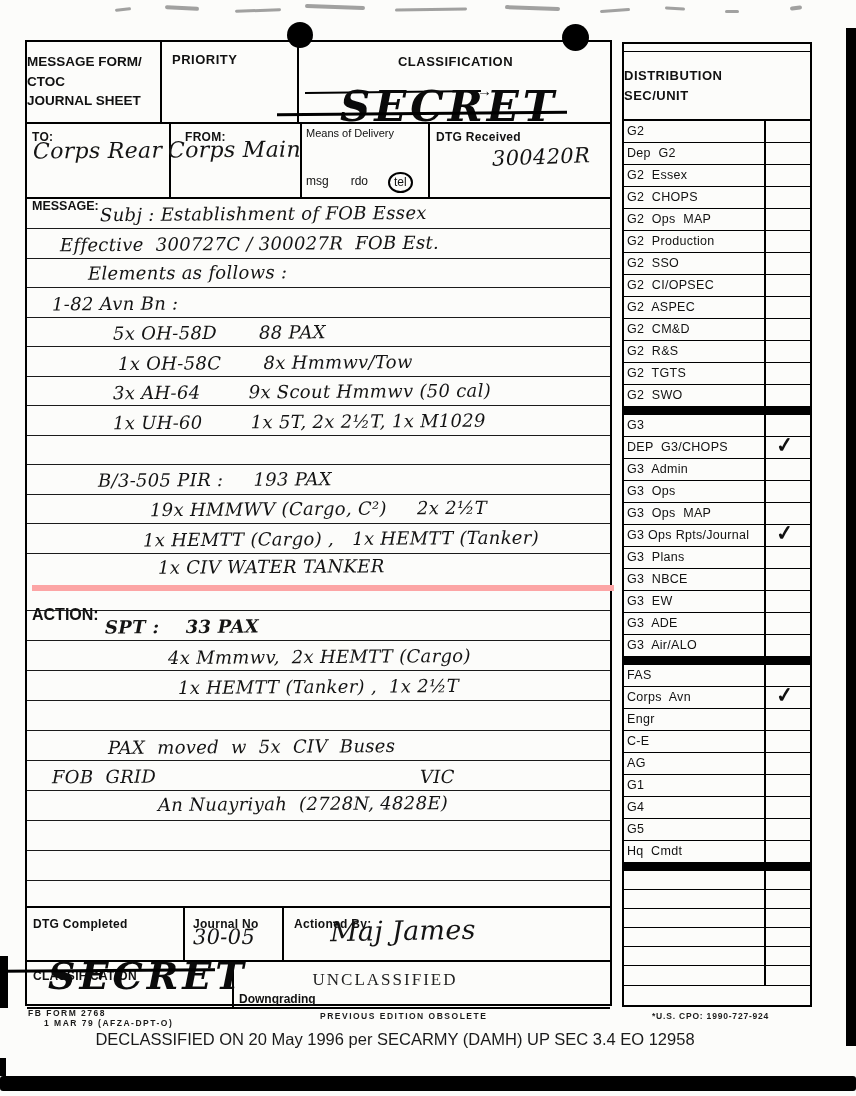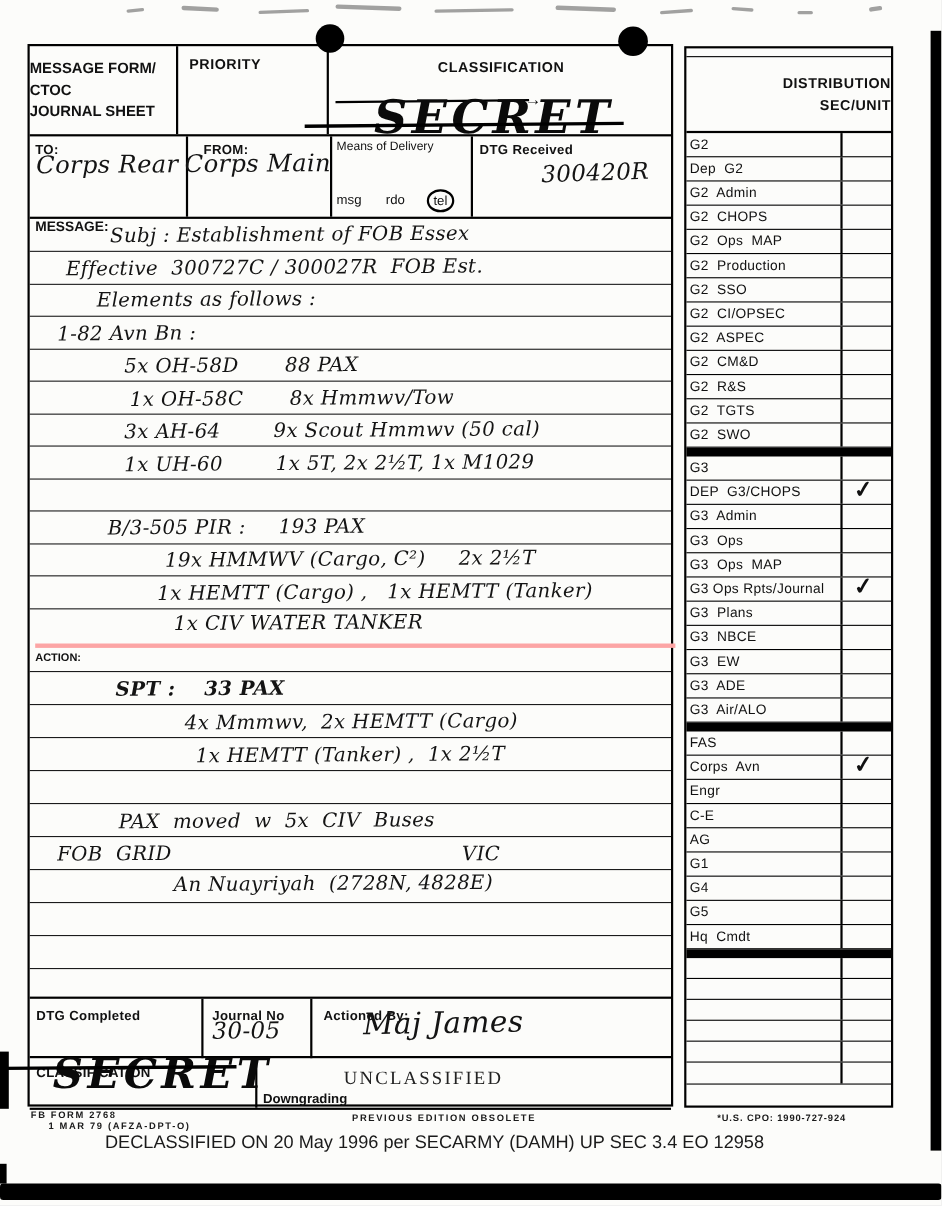--- a/index.html
+++ b/index.html
@@ -22,21 +22,21 @@
   .row2{position:absolute;left:0;top:80px;width:100%;height:73px;border-top:2px solid #000;border-bottom:2px solid #000;}
   .to-cell{left:0;top:0;width:144px;height:100%;border-right:2px solid #000;padding:3px 0 0 5px;}
   .from-cell{left:135px;top:0;width:140px;height:100%;border-right:2px solid #000;padding:3px 0 0 23px;}
   .means-cell{left:275px;top:0;width:128px;height:100%;border-right:2px solid #000;padding:3px 0 0 4px;font-size:11px;}
   .dtg-cell{left:403px;top:0;width:182px;height:100%;padding:3px 0 0 6px;}
   .means-opts{position:absolute;left:4px;bottom:6px;width:120px;display:flex;gap:22px;font-size:12px;}
   .tel-circle{border:2px solid #000;border-radius:50%;padding:1px 4px 2px 4px;margin:-2px;}
   .means-strike{position:absolute;left:278px;top:49px;width:176px;height:2px;background:#000;transform:rotate(-.6deg);}
   .means-arrow{position:absolute;left:450px;top:40px;font-size:15px;font-weight:bold;}
   .msg-label{position:absolute;left:5px;top:157px;font-weight:600;font-size:12.5px;}
-  .act-label{position:absolute;left:5px;top:543px;font-weight:600;font-size:10px;border-top:4px solid #fca5a5;width:582px;padding-top:4px;}
+  .act-label{position:absolute;left:5px;top:543px;font-weight:600;font-size:16px;border-top:6px solid #fca5a5;width:582px;padding-top:15px;}
   
   .brow1{position:absolute;left:0;top:864px;width:100%;height:54px;}
   .dtgc-cell{left:0;top:0;width:158px;height:100%;border-right:2px solid #000000;padding:6px 0 0 6px;}
   .jour-cell{left:158px;top:0;width:99px;height:100%;border-right:2px solid #000;padding:6px 0 0 8px;}
   .actby-cell{left:257px;top:0;width:328px;height:100%;padding:6px 0 0 10px;}
   .brow2{position:absolute;left:0;top:918px;width:100%;height:45px;border-top:2.5px solid #000;border-bottom:2.5px solid #000;}
   .class2-cell{left:0;top:0;width:207px;height:100%;border-right:2.5px solid #000;padding:4px 0 0 6px;}
   .unclass-cell{left:207px;top:0;width:302px;height:100%;}
   .unclass-stamp{position:absolute;left:0;top:8px;width:100%;text-align:center;
         font-family:"Liberation Serif",serif;font-size:17px;letter-spacing:2px;color:#222;}
@@ -45,21 +45,21 @@
   .rule{position:absolute;left:27px;width:583px;height:0;border-top:1.6px solid #1b1b1b;}
   .hw{position:absolute;white-space:pre;font-family:"DejaVu Serif",serif;font-style:italic;
       font-size:18px;color:#141414;transform:rotate(-.4deg);letter-spacing:.3px;}
   .stamp-secret{position:absolute;font-family:"DejaVu Serif",serif;font-style:italic;font-weight:bold;
       letter-spacing:4px;color:#0a0a0a;}
   .strike{position:absolute;height:3px;background:#000;}
   
   .dist{position:absolute;left:622px;top:42px;width:190px;height:965px;border:2.5px solid #000;
         box-sizing:border-box;display:flex;flex-direction:column;}
   .dist-strip{height:7px;border-bottom:1.5px solid #000;}
-  .dist-header{height:69px;border-bottom:2px solid #000;text-align:right;padding-top:14px;
+  .dist-header{height:69px;border-bottom:2px solid #000;text-align:left;padding-top:14px;
         font-weight:bold;font-size:13px;letter-spacing:.5px;line-height:1.5;box-sizing:border-box;}
   .drow{display:flex;height:22px;border-bottom:1.5px solid #000;box-sizing:border-box;}
   .drow.empty{height:19.1px;}
   .dlab{flex:1;font-size:12.5px;padding:3px 0 0 3px;letter-spacing:.3px;white-space:pre;overflow:hidden;}
   .dchk{width:46px;border-left:2px solid #000;box-sizing:border-box;position:relative;}
   .check{position:absolute;left:10px;top:-4px;font-size:21px;font-weight:bold;transform:rotate(-6deg);}
   .ddiv{height:8px;background:#000;}
   
   .tinyprint{position:absolute;font-size:8.5px;font-weight:bold;letter-spacing:1.5px;color:#1a1a1a;}
   .declass{position:absolute;left:0;top:1030px;width:790px;text-align:center;font-size:16.5px;color:#1a1a1a;}
@@ -209,21 +209,21 @@
     <div id="dist-body">
         <div class="drow">
           <div class="dlab">G2</div>
           <div class="dchk"></div>
         </div>
         <div class="drow">
           <div class="dlab">Dep  G2</div>
           <div class="dchk"></div>
         </div>
         <div class="drow">
-          <div class="dlab">G2  Admin</div>
+          <div class="dlab">G2  Essex</div>
           <div class="dchk"></div>
         </div>
         <div class="drow">
           <div class="dlab">G2  CHOPS</div>
           <div class="dchk"></div>
         </div>
         <div class="drow">
           <div class="dlab">G2  Ops  MAP</div>
           <div class="dchk"></div>
         </div>

